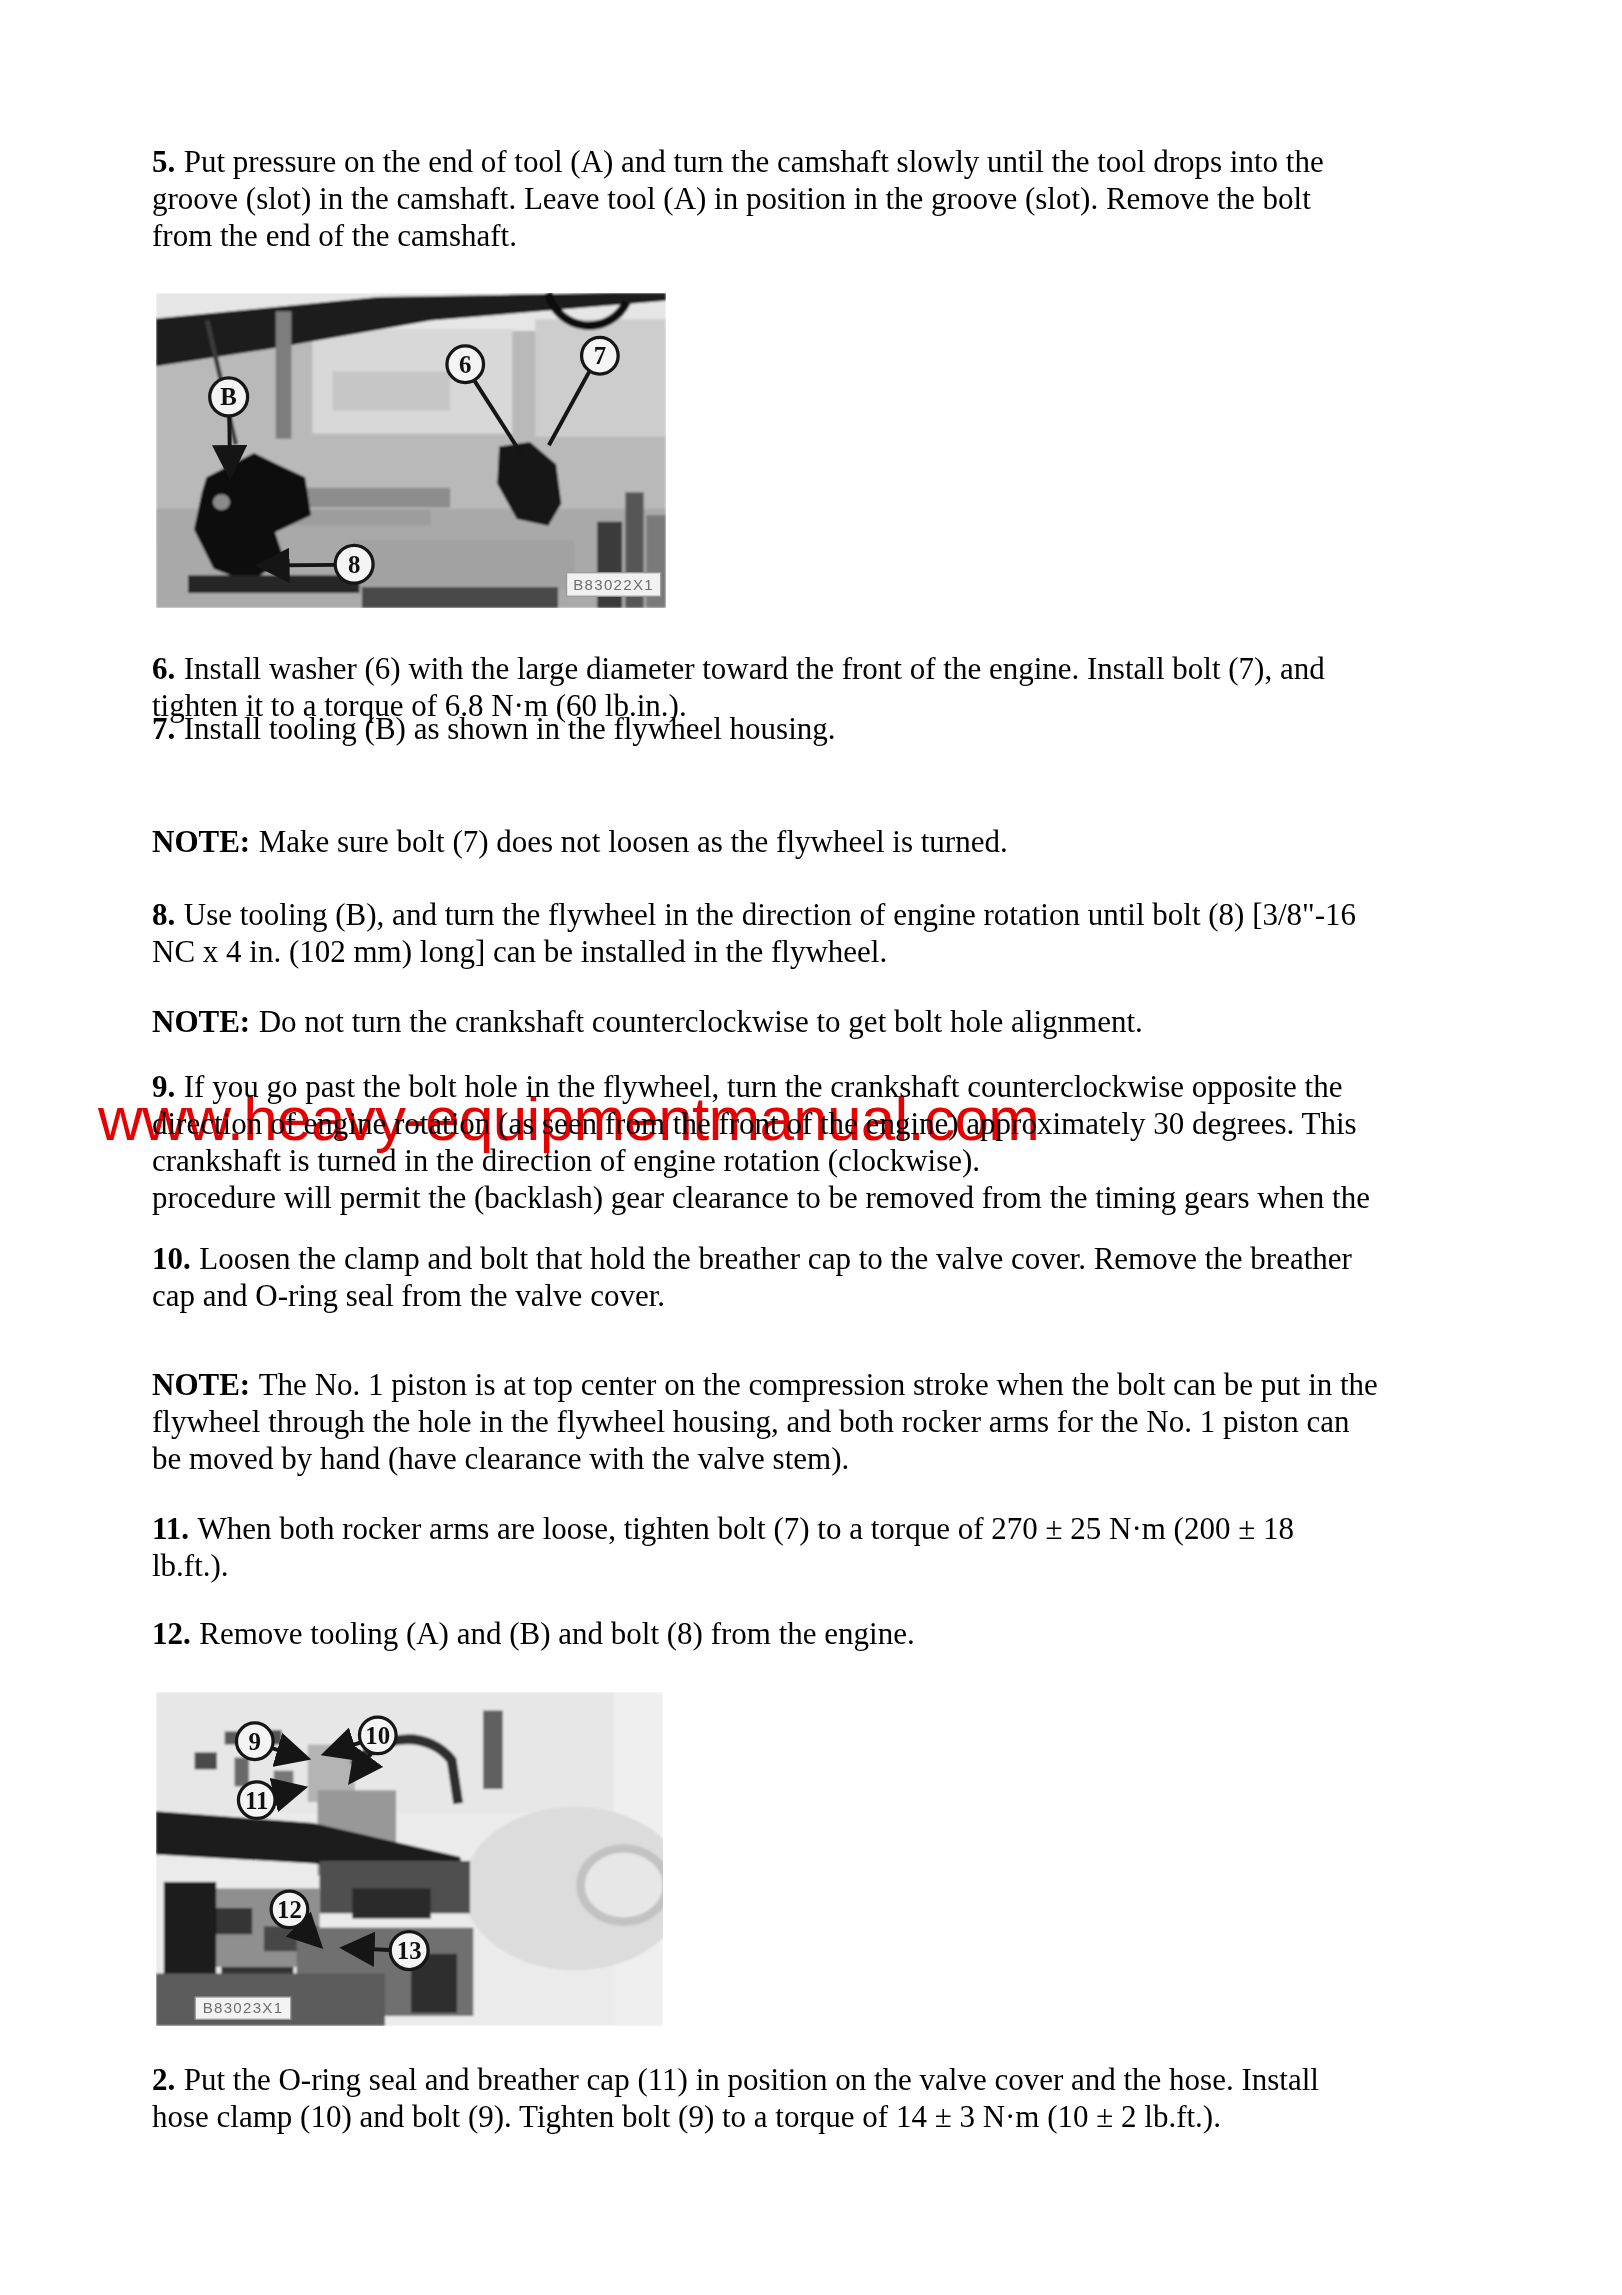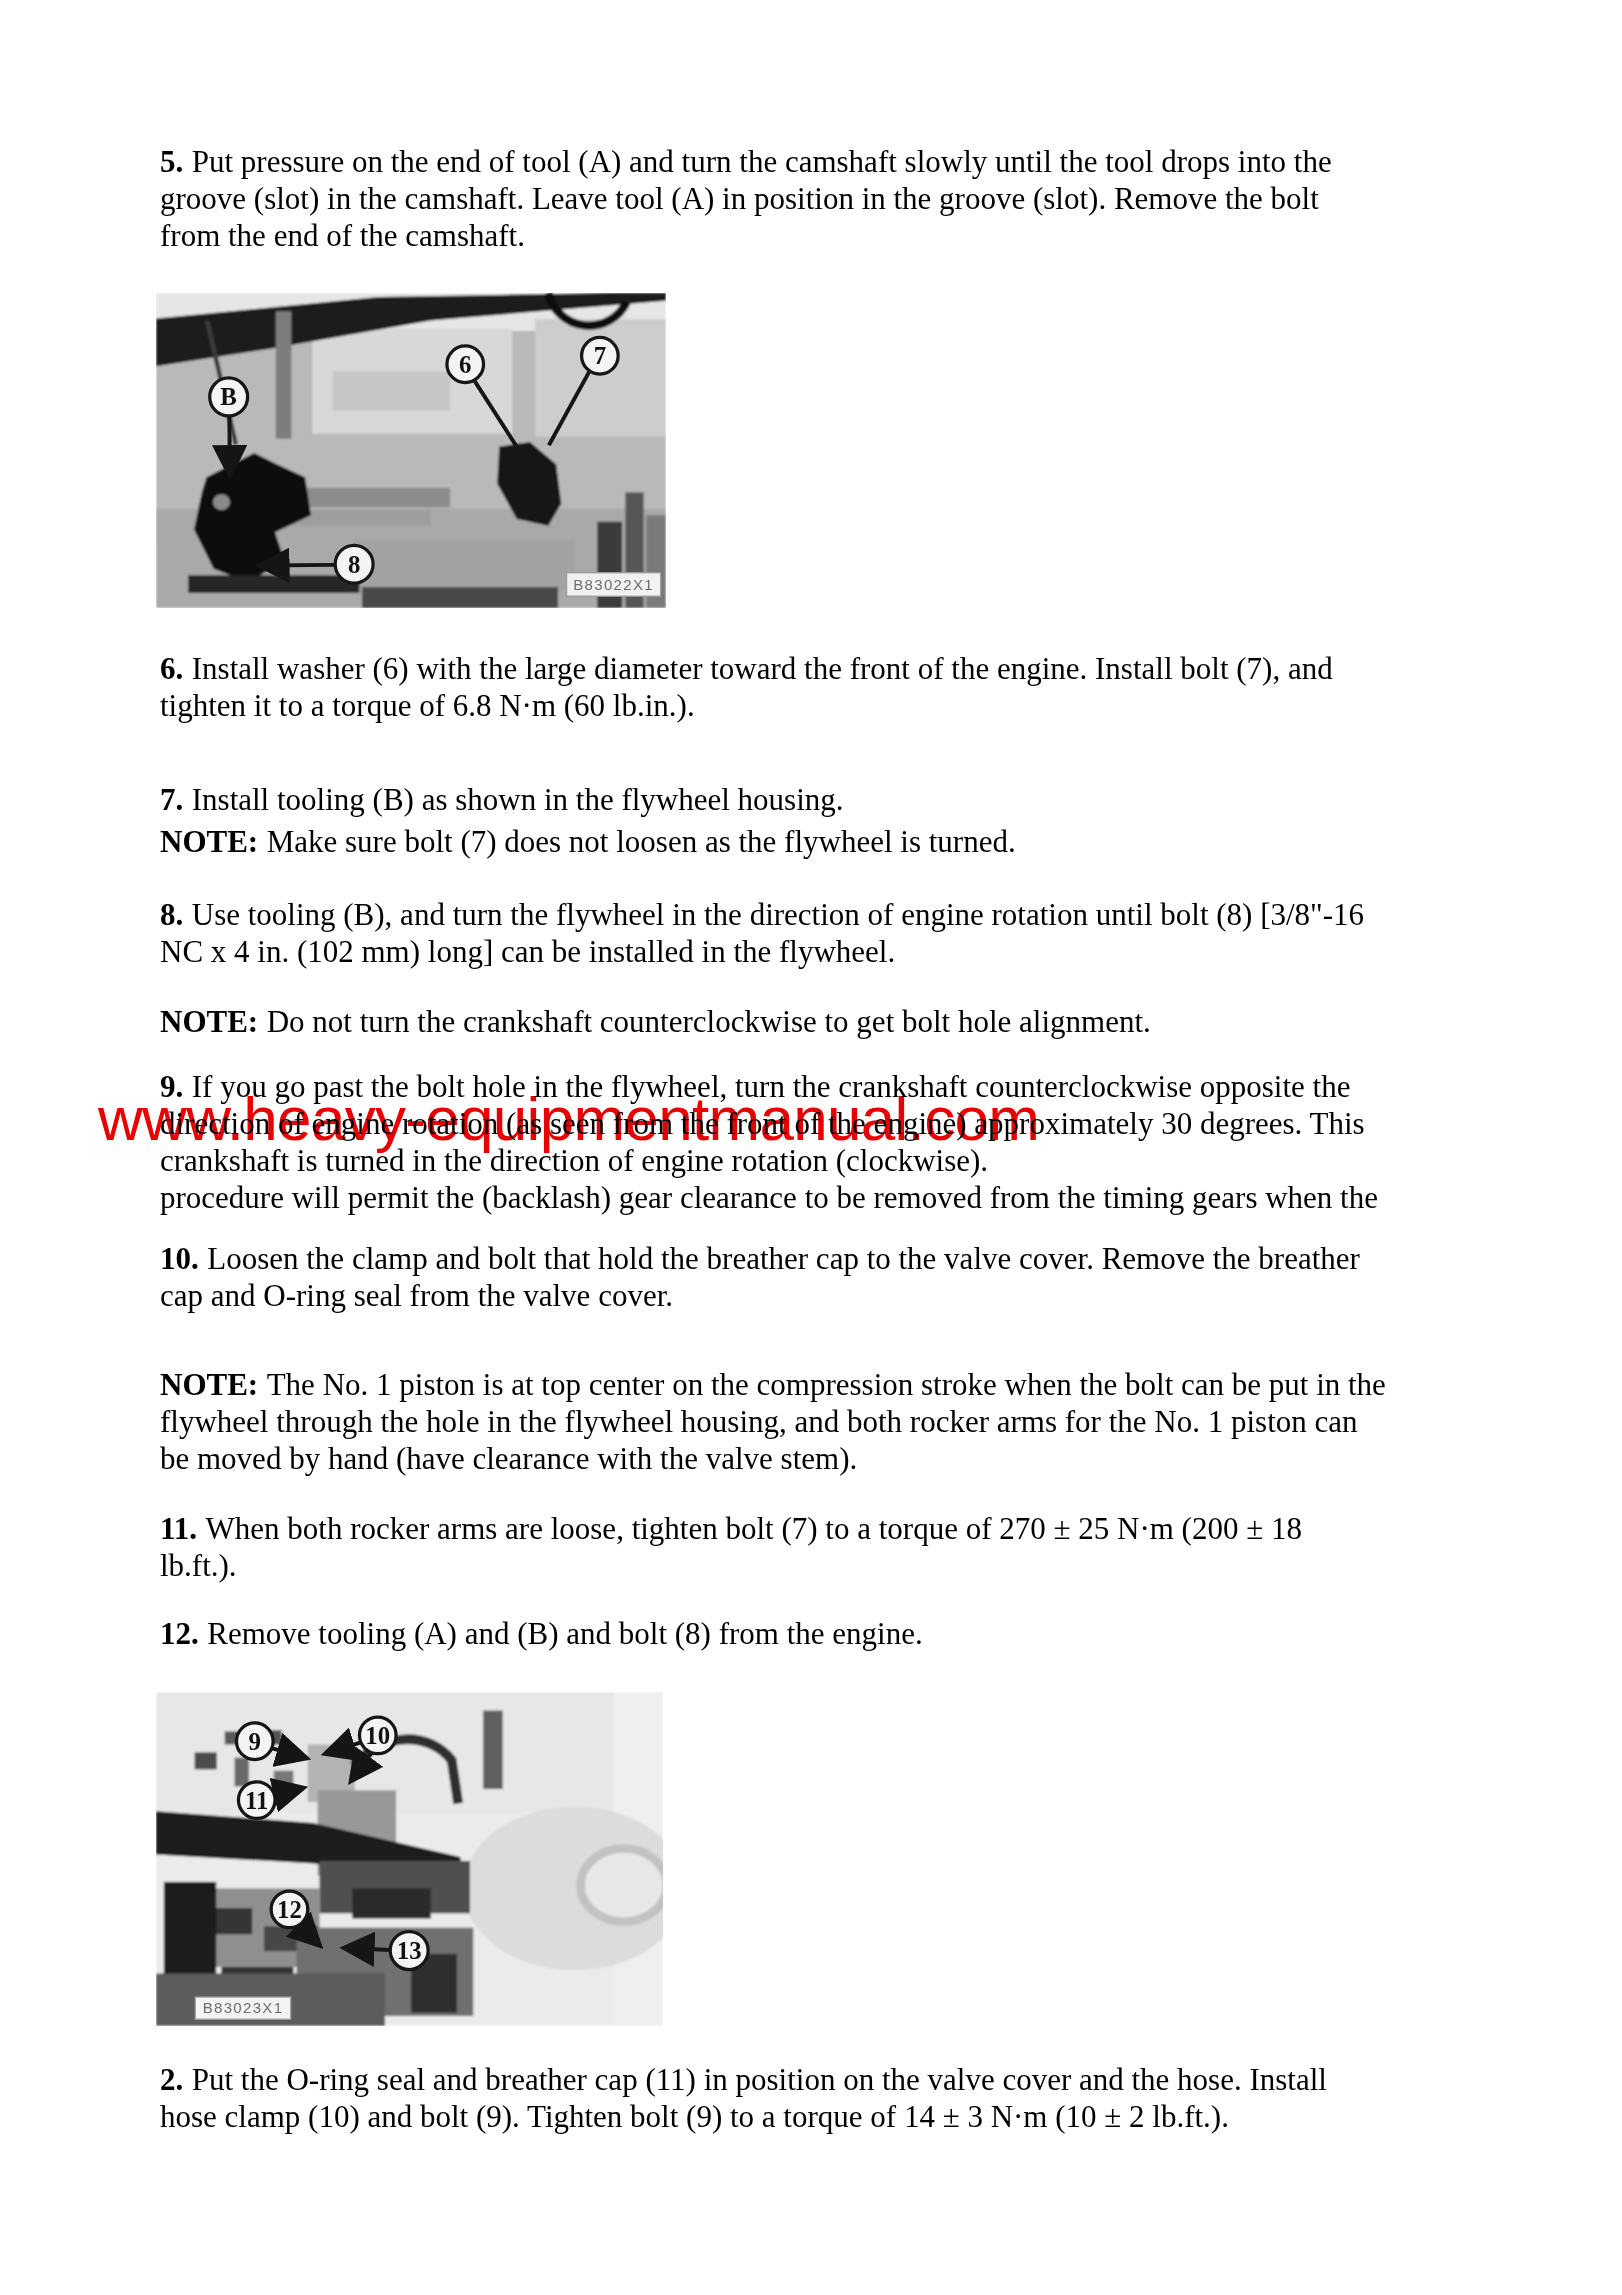--- a/index.html
+++ b/index.html
@@ -4,21 +4,21 @@
 <style>
   html,body{margin:0;padding:0;background:#ffffff;}
   .page{
     position:relative;width:1623px;height:2295px;background:#ffffff;
     overflow:hidden;font-family:"Liberation Serif",serif;color:#000;
   }
   .blk{
     position:absolute;left:152px;margin:0;
     font-size:31px;line-height:37px;white-space:nowrap;
   }
-  .ln{display:block;margin-left:8px;}
+  .ln{display:block;}
   .pfx{font-weight:700;margin-right:8.5px;}
   .fig{position:absolute;}
   .fig svg{display:block;}
   .wm{
     position:absolute;left:98px;top:1088px;
     font-family:"Liberation Sans",sans-serif;font-size:62px;line-height:1;
     letter-spacing:-0.7px;color:#e80000;mix-blend-mode:multiply;white-space:nowrap;
   }
   .callout-circle{fill:#f4f4f4;stroke:#161616;stroke-width:5px;}
   .callout-text{
@@ -94,21 +94,21 @@
         <text class="callout-text" x="303" y="428">8</text>
       </g>
     </svg>
   </div>
 
   <p class="blk" style="top:650px">
     <span class="ln"><b class="pfx">6.</b><span>Install washer (6) with the large diameter toward the front of the engine. Install bolt (7), and</span></span>
     <span class="ln">tighten it to a torque of 6.8 N·m (60 lb.in.).</span>
   </p>
 
-  <p class="blk" style="top:781px">
+  <p class="blk" style="top:710px">
     <span class="ln"><b class="pfx">7.</b><span>Install tooling (B) as shown in the flywheel housing.</span></span>
   </p>
 
   <p class="blk" style="top:823px">
     <span class="ln"><b class="pfx">NOTE:</b><span>Make sure bolt (7) does not loosen as the flywheel is turned.</span></span>
   </p>
 
   <p class="blk" style="top:896px">
     <span class="ln"><b class="pfx">8.</b><span>Use tooling (B), and turn the flywheel in the direction of engine rotation until bolt (8) [3/8"-16</span></span>
     <span class="ln">NC x 4 in. (102 mm) long] can be installed in the flywheel.</span>

